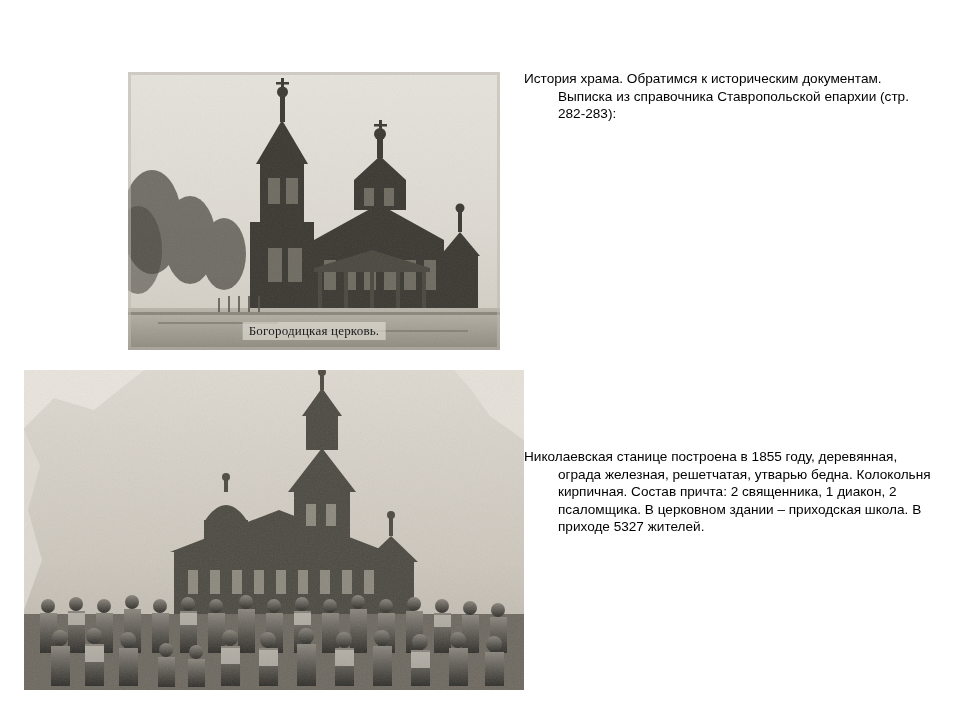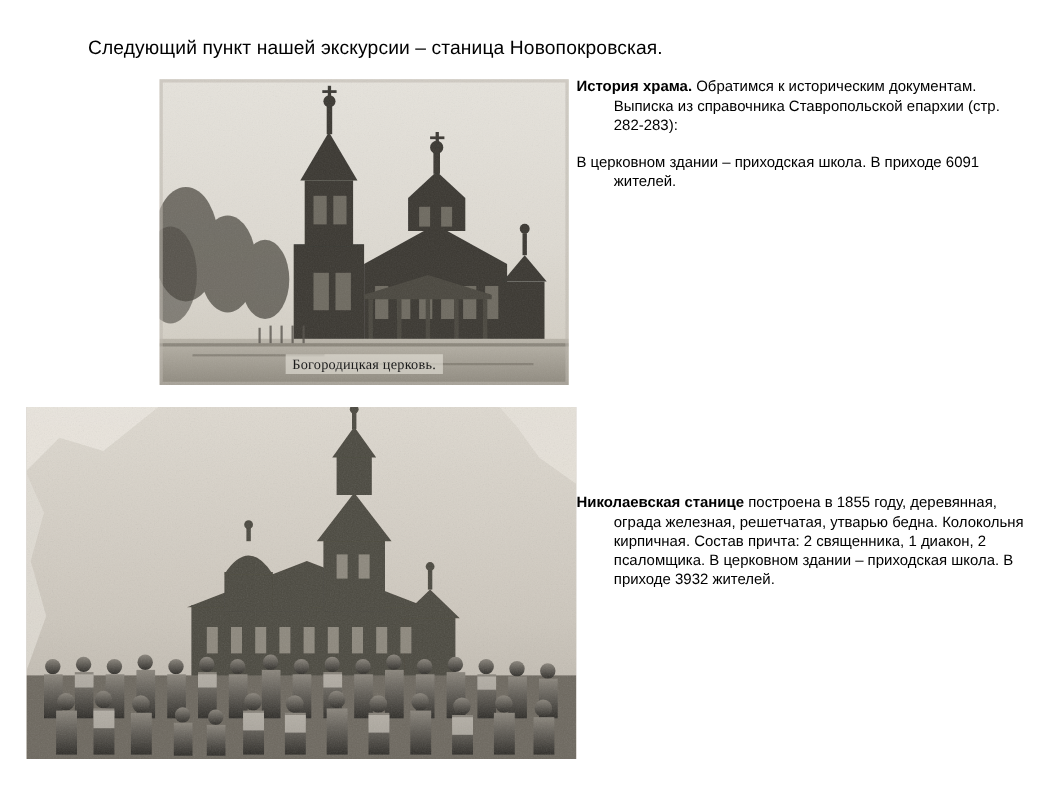--- a/index.html
+++ b/index.html
@@ -36,21 +36,21 @@
   }
 
   
   .photo {
     position: absolute;
     overflow: hidden;
     background: #cfcac2;
   }
 
   #photo-bogoroditskaya {
-    left: 145px;
+    left: 128px;
     top: 72px;
     width: 372px;
     height: 278px;
     background: #d8d4cc;
   }
 
   #photo-nikolaevskaya {
     left: 24px;
     top: 370px;
     width: 500px;
@@ -86,31 +86,30 @@
   .para {
     margin: 0 0 3px 0;
     text-indent: 0;
     padding-left: 0;
   }
   .para.hang {
     padding-left: 34px;
     text-indent: -34px;
   }
   .spacer { height: 13px; }
-  .b { font-weight: bold; }
+  .b { font-weight: normal; }
 
   
   .svg-fill { position: absolute; left: 0; top: 0; width: 100%; height: 100%; display: block; }
 </style>
 </head>
 <body>
 
 <div class="slide">
 
-  <div class="slide-title">Следующий пункт нашей экскурсии – станица Новопокровская.</div>
 
   <div class="photo" id="photo-bogoroditskaya">
     <svg class="svg-fill" viewBox="0 0 372 278" preserveAspectRatio="none">
       <defs>
         <linearGradient id="skyA" x1="0" y1="0" x2="0" y2="1">
           <stop offset="0%" stop-color="#e6e3dc"></stop>
           <stop offset="55%" stop-color="#dedad2"></stop>
           <stop offset="100%" stop-color="#cfcabf"></stop>
         </linearGradient>
         <linearGradient id="grndA" x1="0" y1="0" x2="0" y2="1">
@@ -364,20 +363,19 @@
       </g>
 
       <polygon points="0,60 16,96 4,140 18,190 0,240" fill="#e3dfd7" opacity="0.75"></polygon>
       <rect x="0" y="0" width="500" height="320" filter="url(#grainB)" opacity="0.55"></rect>
     </svg>
   </div>
 
   <div class="textcol" id="text-block-top">
     <p class="para hang"><span class="b">История храма.</span><span> Обратимся к историческим документам. Выписка из справочника Ставропольской епархии (стр. 282-283):</span></p>
     <div class="spacer"></div>
-    <p class="para hang"><span>В церковном здании – приходская школа. В приходе 6091 жителей.</span></p>
   </div>
 
   <div class="textcol" id="text-block-bottom">
-    <p class="para hang"><span class="b">Николаевская станице</span><span> построена в 1855 году, деревянная, ограда железная, решетчатая, утварью бедна. Колокольня кирпичная. Состав причта: 2 священника, 1 диакон, 2 псаломщика. В церковном здании – приходская школа. В приходе 3932 жителей.</span></p>
+    <p class="para hang"><span class="b">Николаевская станице</span><span> построена в 1855 году, деревянная, ограда железная, решетчатая, утварью бедна. Колокольня кирпичная. Состав причта: 2 священника, 1 диакон, 2 псаломщика. В церковном здании – приходская школа. В приходе 5327 жителей.</span></p>
   </div>
 
 </div>
 
 </body></html>

